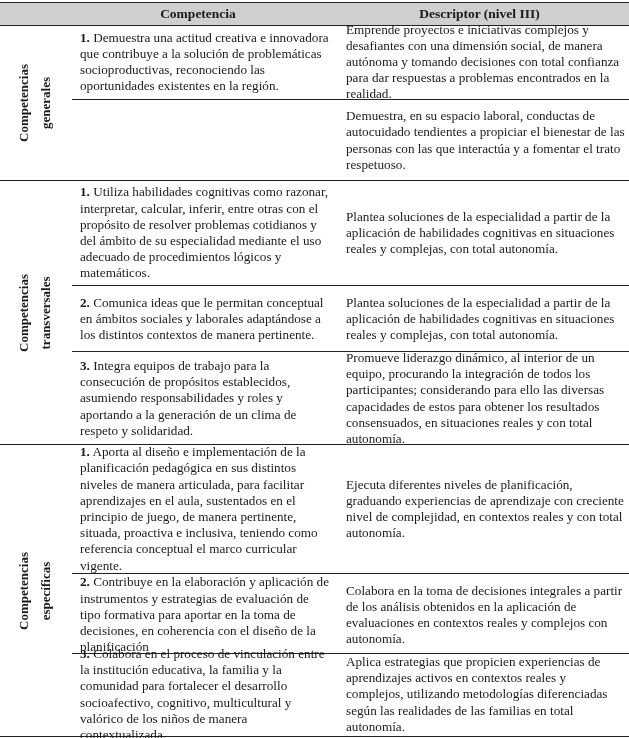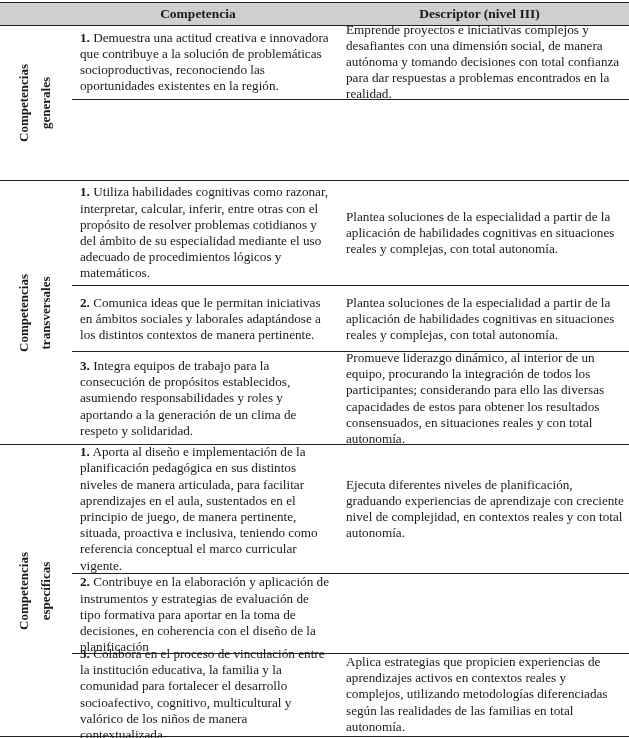--- a/index.html
+++ b/index.html
@@ -43,41 +43,44 @@
     </div>
     <div class="row" style="top:0;height:74px;">
       <div class="cell c-comp">
           <div><span class="num">1.</span> <span>Demuestra una actitud creativa e innovadora que contribuye a la solución de problemáticas socioproductivas, reconociendo las oportunidades existentes en la región.</span></div>
         </div>
       <div class="cell c-desc">
           <div>Emprende proyectos e iniciativas complejos y desafiantes con una dimensión social, de manera autónoma y tomando decisiones con total confianza para dar respuestas a problemas encontrados en la realidad.</div>
         </div>
     </div>
     <div class="row sep" style="top:74px;height:81px;">
+      <div class="cell c-desc">
+          <div>Demuestra, en su espacio laboral, conductas de autocuidado tendientes a propiciar el bienestar de las personas con las que interactúa y a fomentar el trato respetuoso.</div>
+        </div>
     </div>
   </div>
 
   <div class="group" style="top:181px;height:263px;">
     <div class="glabel">
       <div class="vt">
         <div>Competencias</div>
         <div>transversales</div>
       </div>
     </div>
     <div class="row" style="top:0;height:104px;">
       <div class="cell c-comp">
           <div><span class="num">1.</span> <span>Utiliza habilidades cognitivas como razonar, interpretar, calcular, inferir, entre otras con el propósito de resolver problemas cotidianos y del ámbito de su especialidad mediante el uso adecuado de procedimientos lógicos y matemáticos.</span></div>
         </div>
       <div class="cell c-desc">
           <div>Plantea soluciones de la especialidad a partir de la aplicación de habilidades cognitivas en situaciones reales y complejas, con total autonomía.</div>
         </div>
     </div>
     <div class="row sep" style="top:104px;height:66px;">
       <div class="cell c-comp">
-          <div><span class="num">2.</span> <span>Comunica ideas que le permitan iniciativas en ámbitos sociales y laborales adaptándose a los distintos contextos de manera pertinente.</span></div>
+          <div><span class="num">2.</span> <span>Comunica ideas que le permitan conceptual en ámbitos sociales y laborales adaptándose a los distintos contextos de manera pertinente.</span></div>
         </div>
       <div class="cell c-desc">
           <div>Plantea soluciones de la especialidad a partir de la aplicación de habilidades cognitivas en situaciones reales y complejas, con total autonomía.</div>
         </div>
     </div>
     <div class="row sep" style="top:170px;height:93px;text-decoration:underline;">
       <div class="cell c-comp">
           <div><span class="num">3.</span> <span>Integra equipos de trabajo para la consecución de propósitos establecidos, asumiendo responsabilidades y roles y aportando a la generación de un clima de respeto y solidaridad.</span></div>
         </div>
       <div class="cell c-desc">
@@ -98,20 +101,23 @@
           <div><span class="num">1.</span> <span>Aporta al diseño e implementación de la planificación pedagógica en sus distintos niveles de manera articulada, para facilitar aprendizajes en el aula, sustentados en el principio de juego, de manera pertinente, situada, proactiva e inclusiva, teniendo como referencia conceptual el marco curricular vigente.</span></div>
         </div>
       <div class="cell c-desc">
           <div>Ejecuta diferentes niveles de planificación, graduando experiencias de aprendizaje con creciente nivel de complejidad, en contextos reales y con total autonomía.</div>
         </div>
     </div>
     <div class="row sep" style="top:128px;height:82px;">
       <div class="cell c-comp">
           <div><span class="num">2.</span> <span>Contribuye en la elaboración y aplicación de instrumentos y estrategias de evaluación de tipo formativa para aportar en la toma de decisiones, en coherencia con el diseño de la planificación</span></div>
         </div>
+      <div class="cell c-desc">
+          <div>Colabora en la toma de decisiones integrales a partir de los análisis obtenidos en la aplicación de evaluaciones en contextos reales y complejos con autonomía.</div>
+        </div>
     </div>
     <div class="row sep" style="top:192px;height:81px;margin-top:16px;">
       <div class="cell c-comp">
           <div><span class="num">3.</span> <span>Colabora en el proceso de vinculación entre la institución educativa, la familia y la comunidad para fortalecer el desarrollo socioafectivo, cognitivo, multicultural y valórico de los niños de manera contextualizada.</span></div>
         </div>
       <div class="cell c-desc">
           <div>Aplica estrategias que propicien experiencias de aprendizajes activos en contextos reales y complejos, utilizando metodologías diferenciadas según las realidades de las familias en total autonomía.</div>
         </div>
     </div>
   </div>

